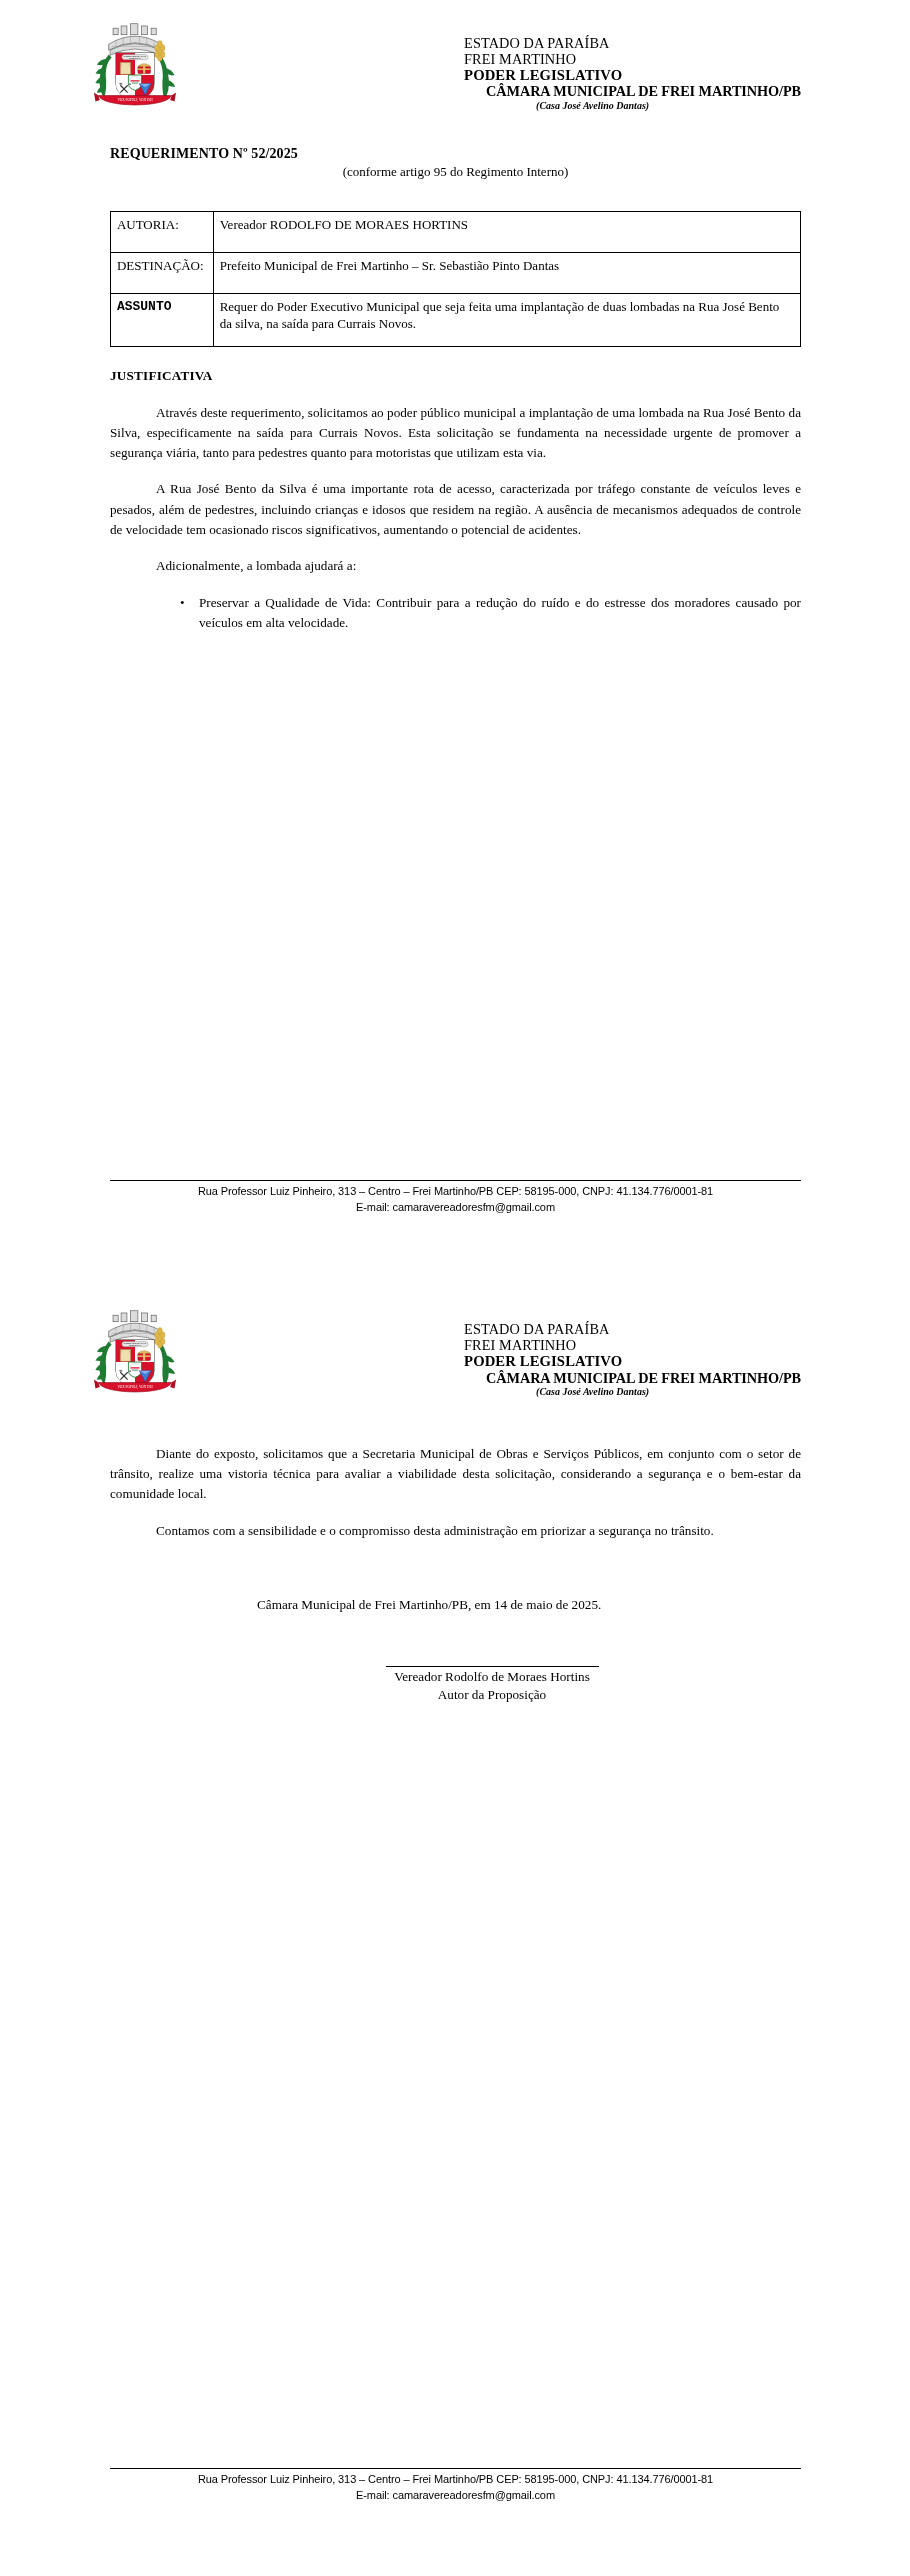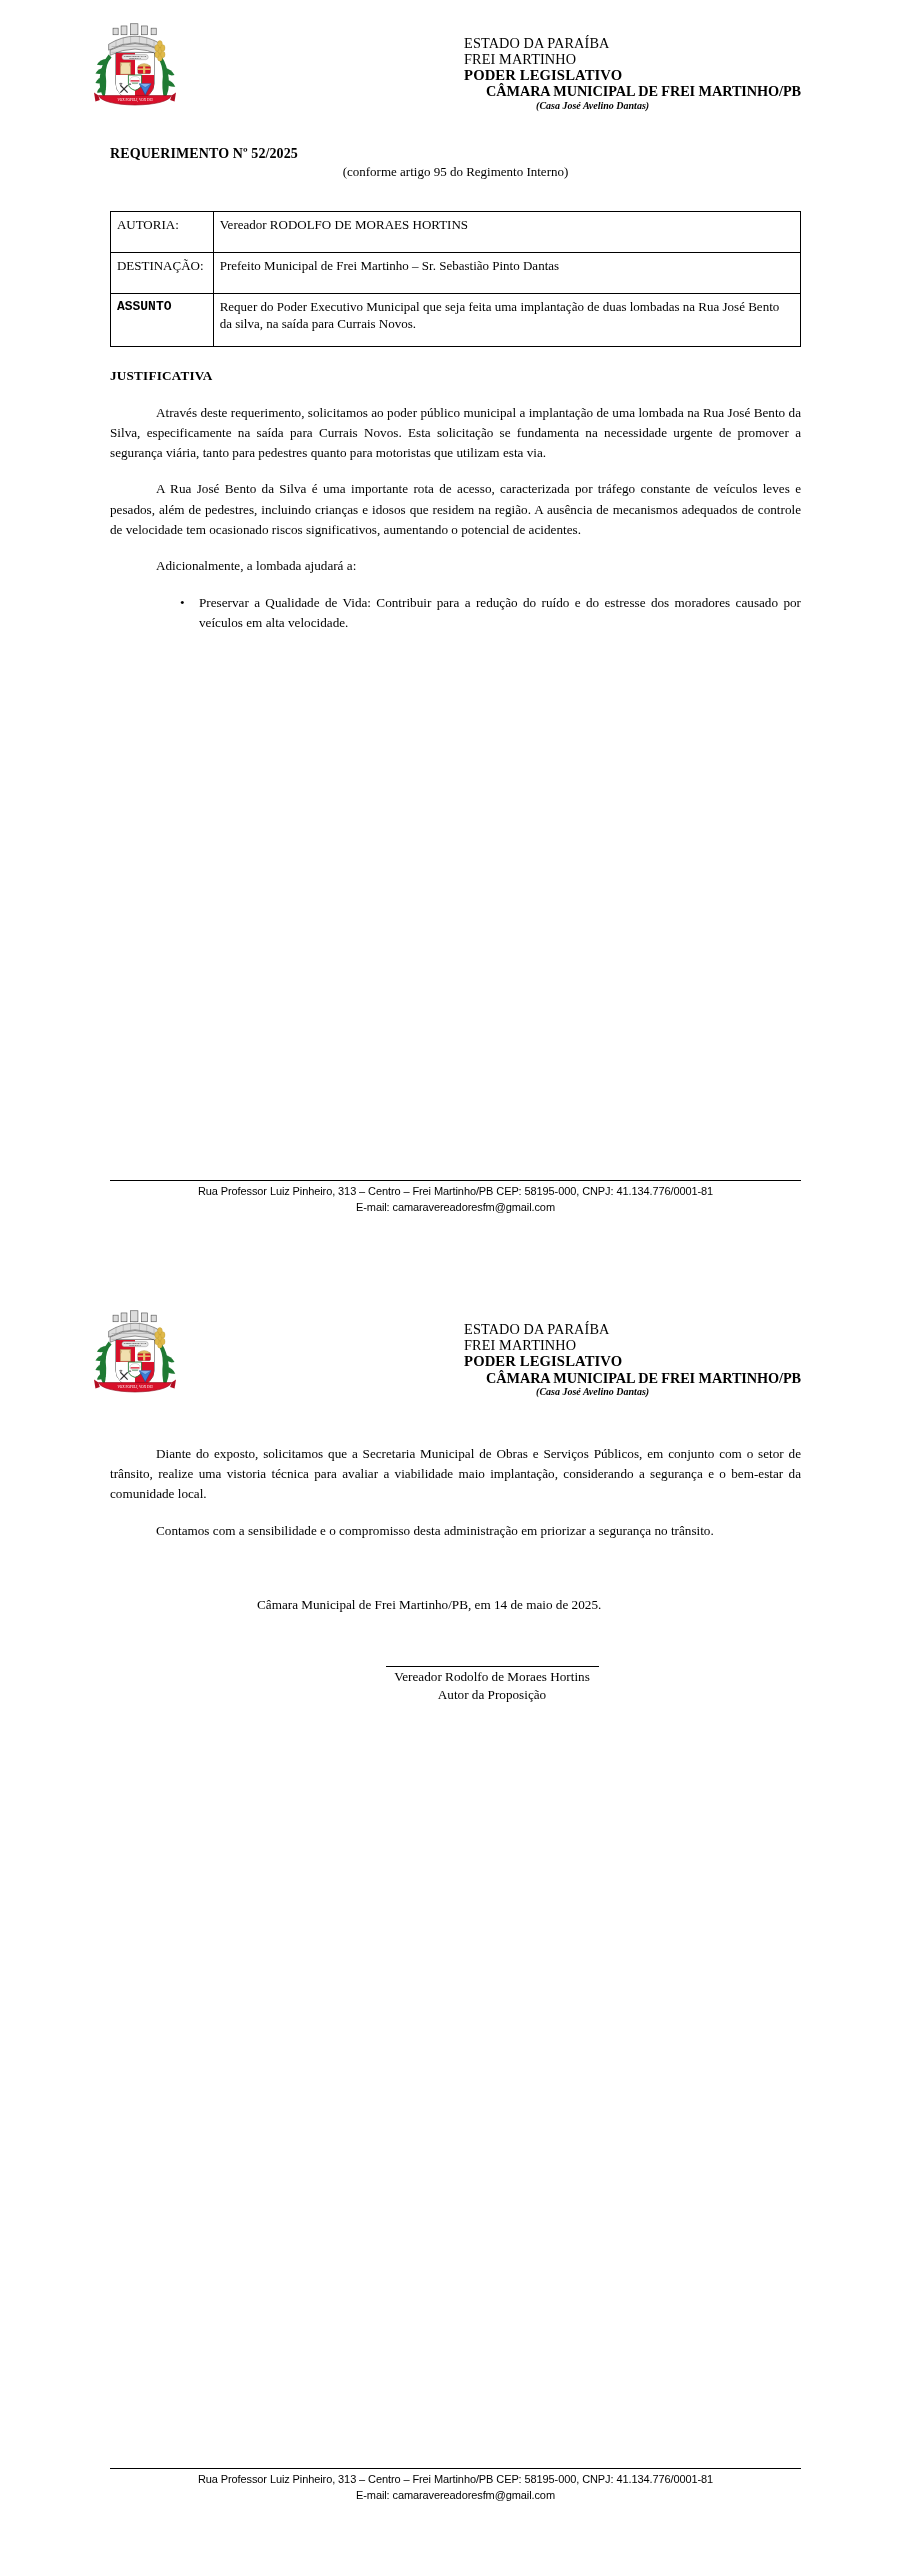--- a/index.html
+++ b/index.html
@@ -425,21 +425,21 @@
       </div>
       <div class="lh-text">
         <div class="lh-line1">ESTADO DA PARAÍBA</div>
         <div class="lh-line2">FREI MARTINHO</div>
         <div class="lh-line3">PODER LEGISLATIVO</div>
         <div class="lh-line4">CÂMARA MUNICIPAL DE FREI MARTINHO/PB</div>
         <div class="lh-line5">(Casa José Avelino Dantas)</div>
       </div>
     </div>
 
-    <p class="body-par" style="margin-top:47px;">Diante do exposto, solicitamos que a Secretaria Municipal de Obras e Serviços Públicos, em conjunto com o setor de trânsito, realize uma vistoria técnica para avaliar a viabilidade maio implantação, considerando a segurança e o bem-estar da comunidade local.</p>
+    <p class="body-par" style="margin-top:47px;">Diante do exposto, solicitamos que a Secretaria Municipal de Obras e Serviços Públicos, em conjunto com o setor de trânsito, realize uma vistoria técnica para avaliar a viabilidade desta solicitação, considerando a segurança e o bem-estar da comunidade local.</p>
     <p class="body-par">Contamos com a sensibilidade e o compromisso desta administração em priorizar a segurança no trânsito.</p>
 
     <div class="closing-date">Câmara Municipal de Frei Martinho/PB, em 14 de maio de 2025.</div>
 
     <div class="signature-block">
       <div class="sig-rule"></div>
       <div class="sig-line">Vereador Rodolfo de Moraes Hortins</div>
       <div class="sig-line">Autor da Proposição</div>
     </div>
 

